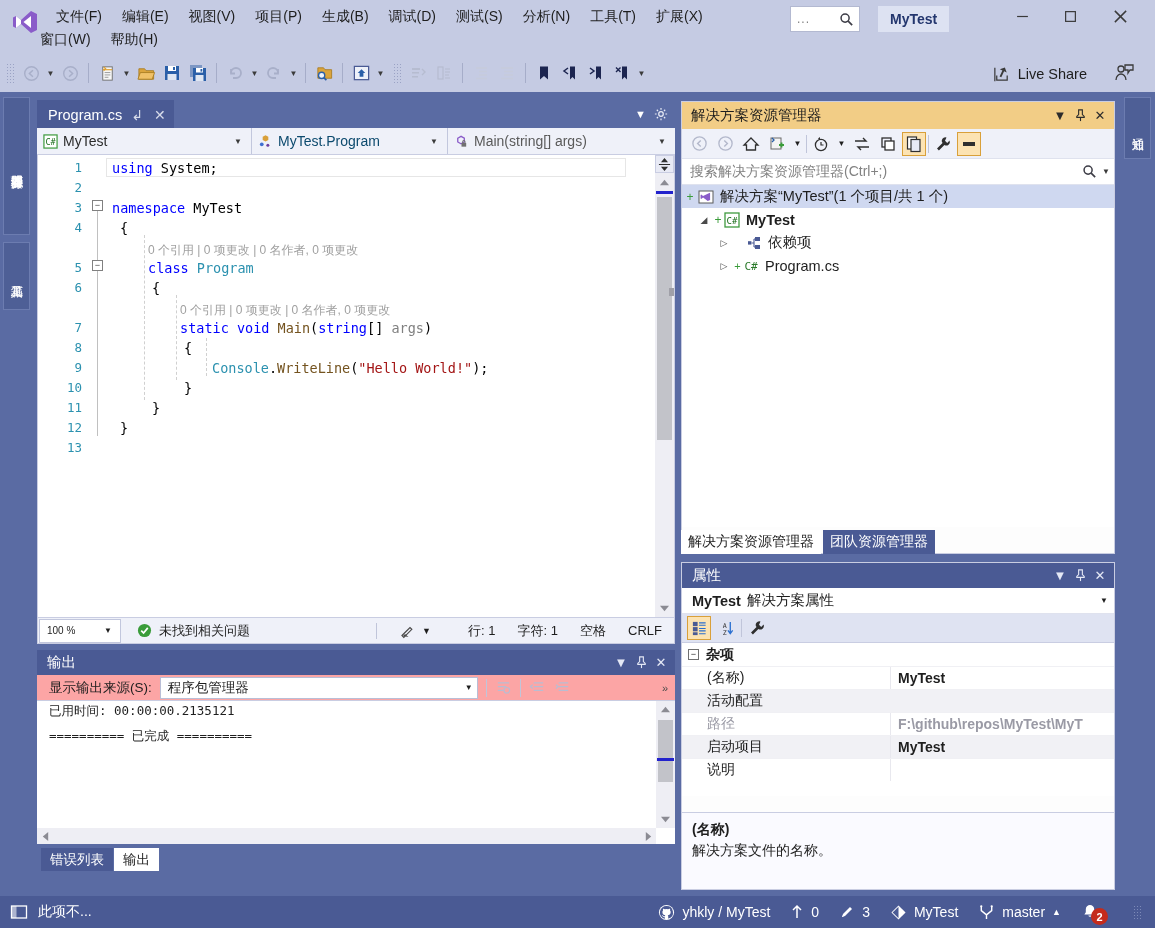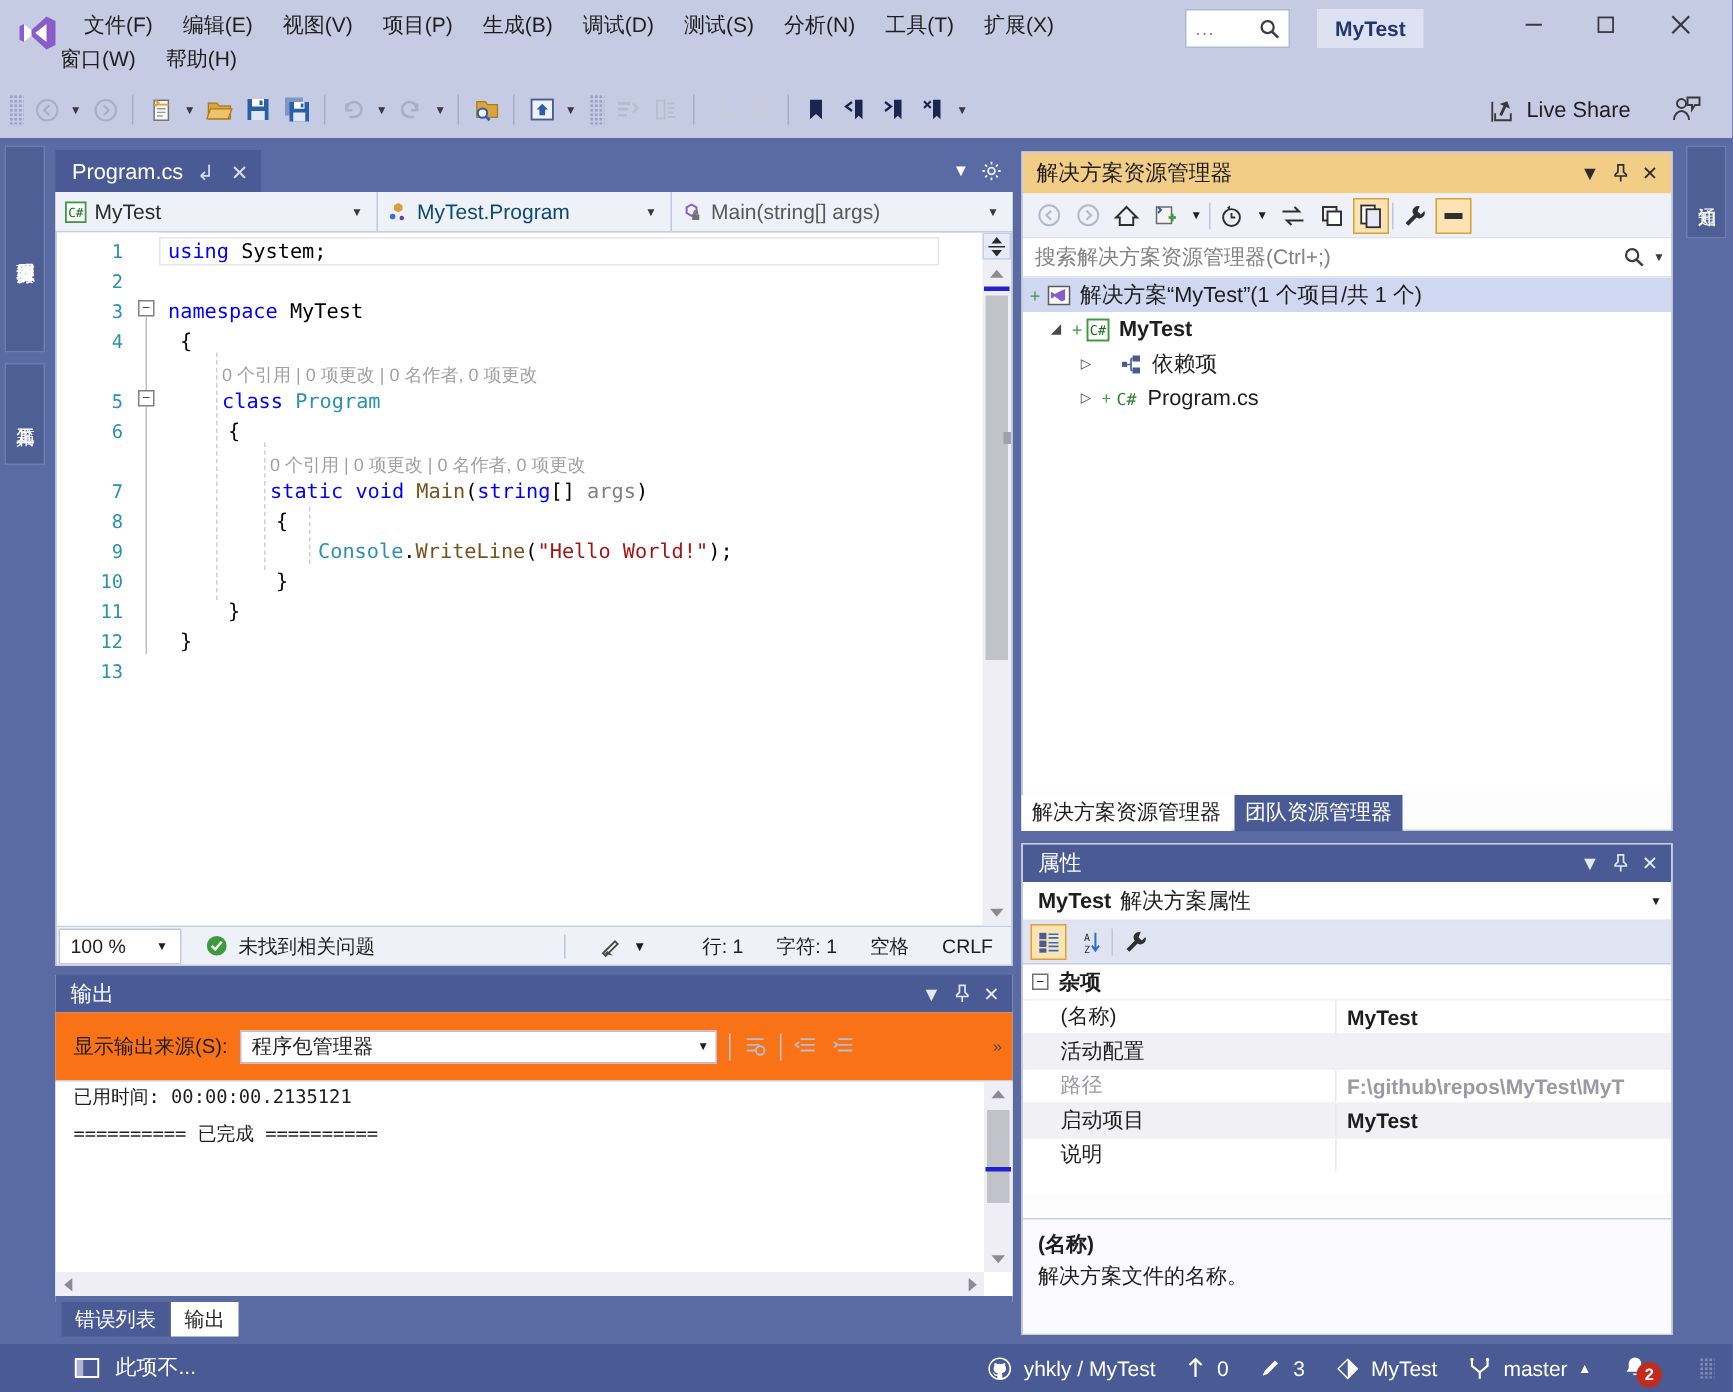--- a/index.html
+++ b/index.html
@@ -139,35 +139,35 @@
   .vscroll { position: absolute; right: 0; top: 0; width: 19px; bottom: 0; background: #eeeef4; }
   .vs-split { position: absolute; right: 0; top: 0; width: 19px; height: 18px; background: #e8eaf5; border: 1px solid #c9cde2; display:flex;align-items:center;justify-content:center; }
   .vs-up { position: absolute; right: 0; top: 19px; width: 19px; height: 17px; display: flex; align-items: center; justify-content: center; }
   .vs-dn { position: absolute; right: 0; bottom: 0; width: 19px; height: 17px; display: flex; align-items: center; justify-content: center; }
   .vs-thumb { position: absolute; right: 2px; width: 15px; background: #c2c3c9; }
   .vs-mark { position: absolute; right: 1px; width: 17px; height: 3px; background: #2222cc; }
   .vs-caret { position: absolute; right: 0; width: 5px; height: 8px; background: #a0a0a8; }
 
   .ed-status { height: 26px; background: #eff1f9; display: flex; align-items: center; border: 1px solid #c9cde2; border-top: none; font-size: 13px; }
   .zoombox { width: 82px; height: 24px; margin-left: 1px; background: #ffffff; border: 1px solid #c2c7dd; display: flex; align-items: center; padding: 0 3px 0 7px; }
-  .zoombox .z { font-size: 13px; }
+  .zoombox .z { font-size: 10px; }
   .zoombox .a { margin-left: auto; font-size: 8px; padding-right: 5px; }
   .st-ok { display: flex; align-items: center; gap: 7px; margin-left: 16px; }
   .st-sep { width: 1px; height: 16px; background: #c0c5da; }
   .st-right { margin-left: auto; display: flex; align-items: center; gap: 22px; padding-right: 12px; }
 
   
   .output-dock { position: absolute; left: 37px; top: 650px; width: 638px; height: 218px; background: #fdfdfd; }
   .panel-head {
     height: 25px; background: #4a5a94; color: #ffffff; display: flex; align-items: center;
     padding: 0 4px 0 10px; font-size: 14.5px;
   }
   .panel-head .ttl { flex: 1; }
   .panel-head .hb { width: 20px; height: 20px; display: flex; align-items: center; justify-content: center; color: #e4e8f5; font-size: 13px; }
-  .out-toolbar { height: 46px; background: #f97316; display: flex; align-items: center; gap: 8px; padding: 0 4px 0 12px; border-bottom: 1px solid #c9cde2; }
+  .out-toolbar { height: 26px; background: #fca5a5; display: flex; align-items: center; gap: 8px; padding: 0 4px 0 12px; border-bottom: 1px solid #c9cde2; }
   .out-toolbar .lbl { font-size: 13.5px; }
   .out-combo {
     width: 318px; height: 22px; background: #ffffff; border: 1px solid #b9bed6;
     display: flex; align-items: center; padding: 0 4px 0 7px; font-size: 13.5px;
   }
   .out-combo .a { margin-left: auto; font-size: 8px; }
   .out-sep { width: 1px; height: 18px; background: #c0c5da; }
   .out-body { position: relative; height: 143px; background: #ffffff; overflow: hidden; }
   .out-line { position: absolute; left: 12px; font-family: "DejaVu Sans Mono", monospace; font-size: 12.5px; color: #1e1e1e; white-space: pre; }
   .hscroll { position: absolute; left: 0; bottom: 0; height: 16px; background: #eeeef4; }
@@ -217,21 +217,21 @@
   .pr-desc { position: absolute; left: 0; right: 0; bottom: 0; height: 77px; background: #fafaff; border-top: 1px solid #c9cde2; padding: 8px 10px; }
   .pr-desc .t { font-weight: bold; font-size: 14px; margin-bottom: 3px; }
   .pr-desc .d { font-size: 14px; }
 
   
   .statusbar {
     position: absolute; left: 0; bottom: 0; width: 1155px; height: 32px;
     background: #4a5a94; color: #ffffff; display: flex; align-items: center;
     font-size: 14px; padding: 0 6px 0 10px;
   }
-  .sb-left { display: flex; align-items: center; gap: 10px; margin-left: 39px; }
+  .sb-left { display: flex; align-items: center; gap: 10px; }
   .sb-right { margin-left: auto; display: flex; align-items: center; gap: 20px; padding-right: 6px; }
   .sb-item { display: flex; align-items: center; gap: 7px; }
   .sb-badge {
     position: relative; display: flex; align-items: center;
   }
   .badge-dot {
     position: absolute; right: -9px; bottom: -4px; width: 17px; height: 17px; border-radius: 50%;
     background: #c42b1c; color: #ffffff; font-size: 11px; display: flex; align-items: center; justify-content: center;
     font-weight: bold;
   }

